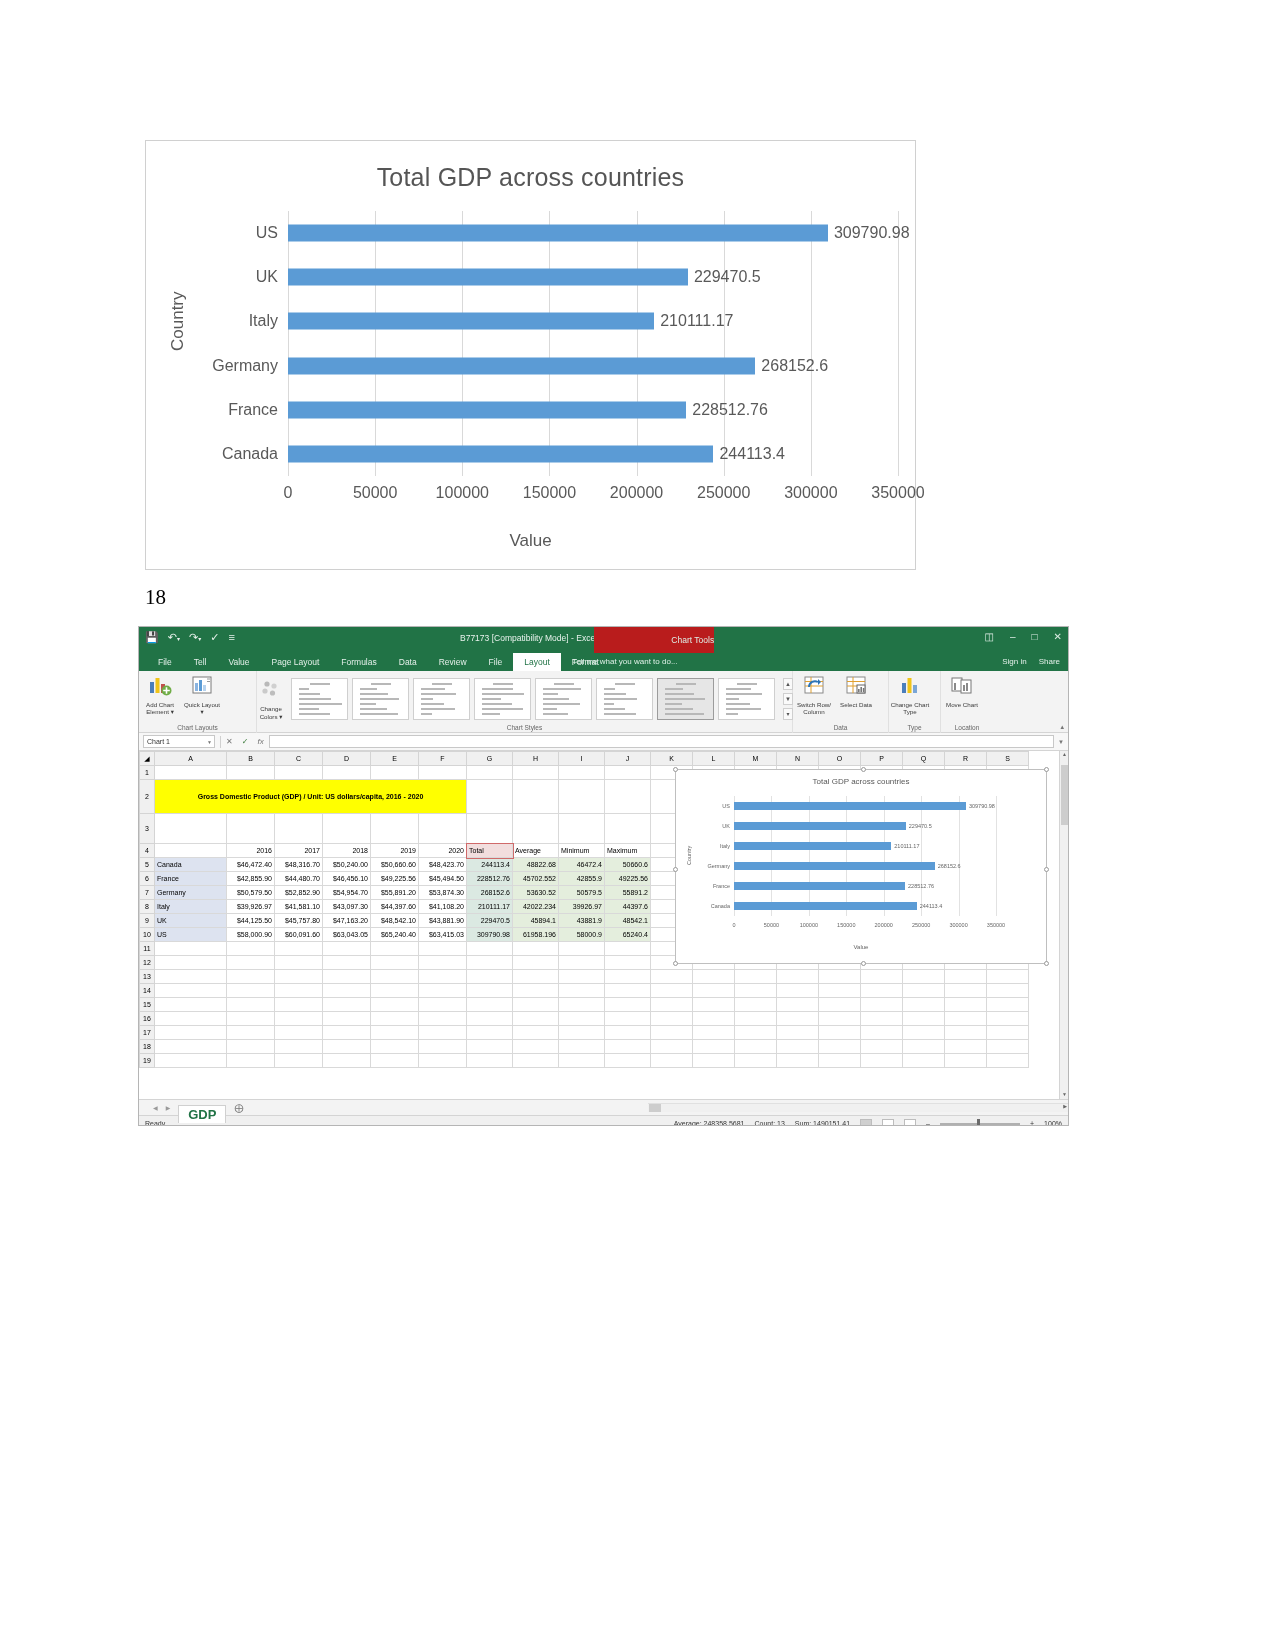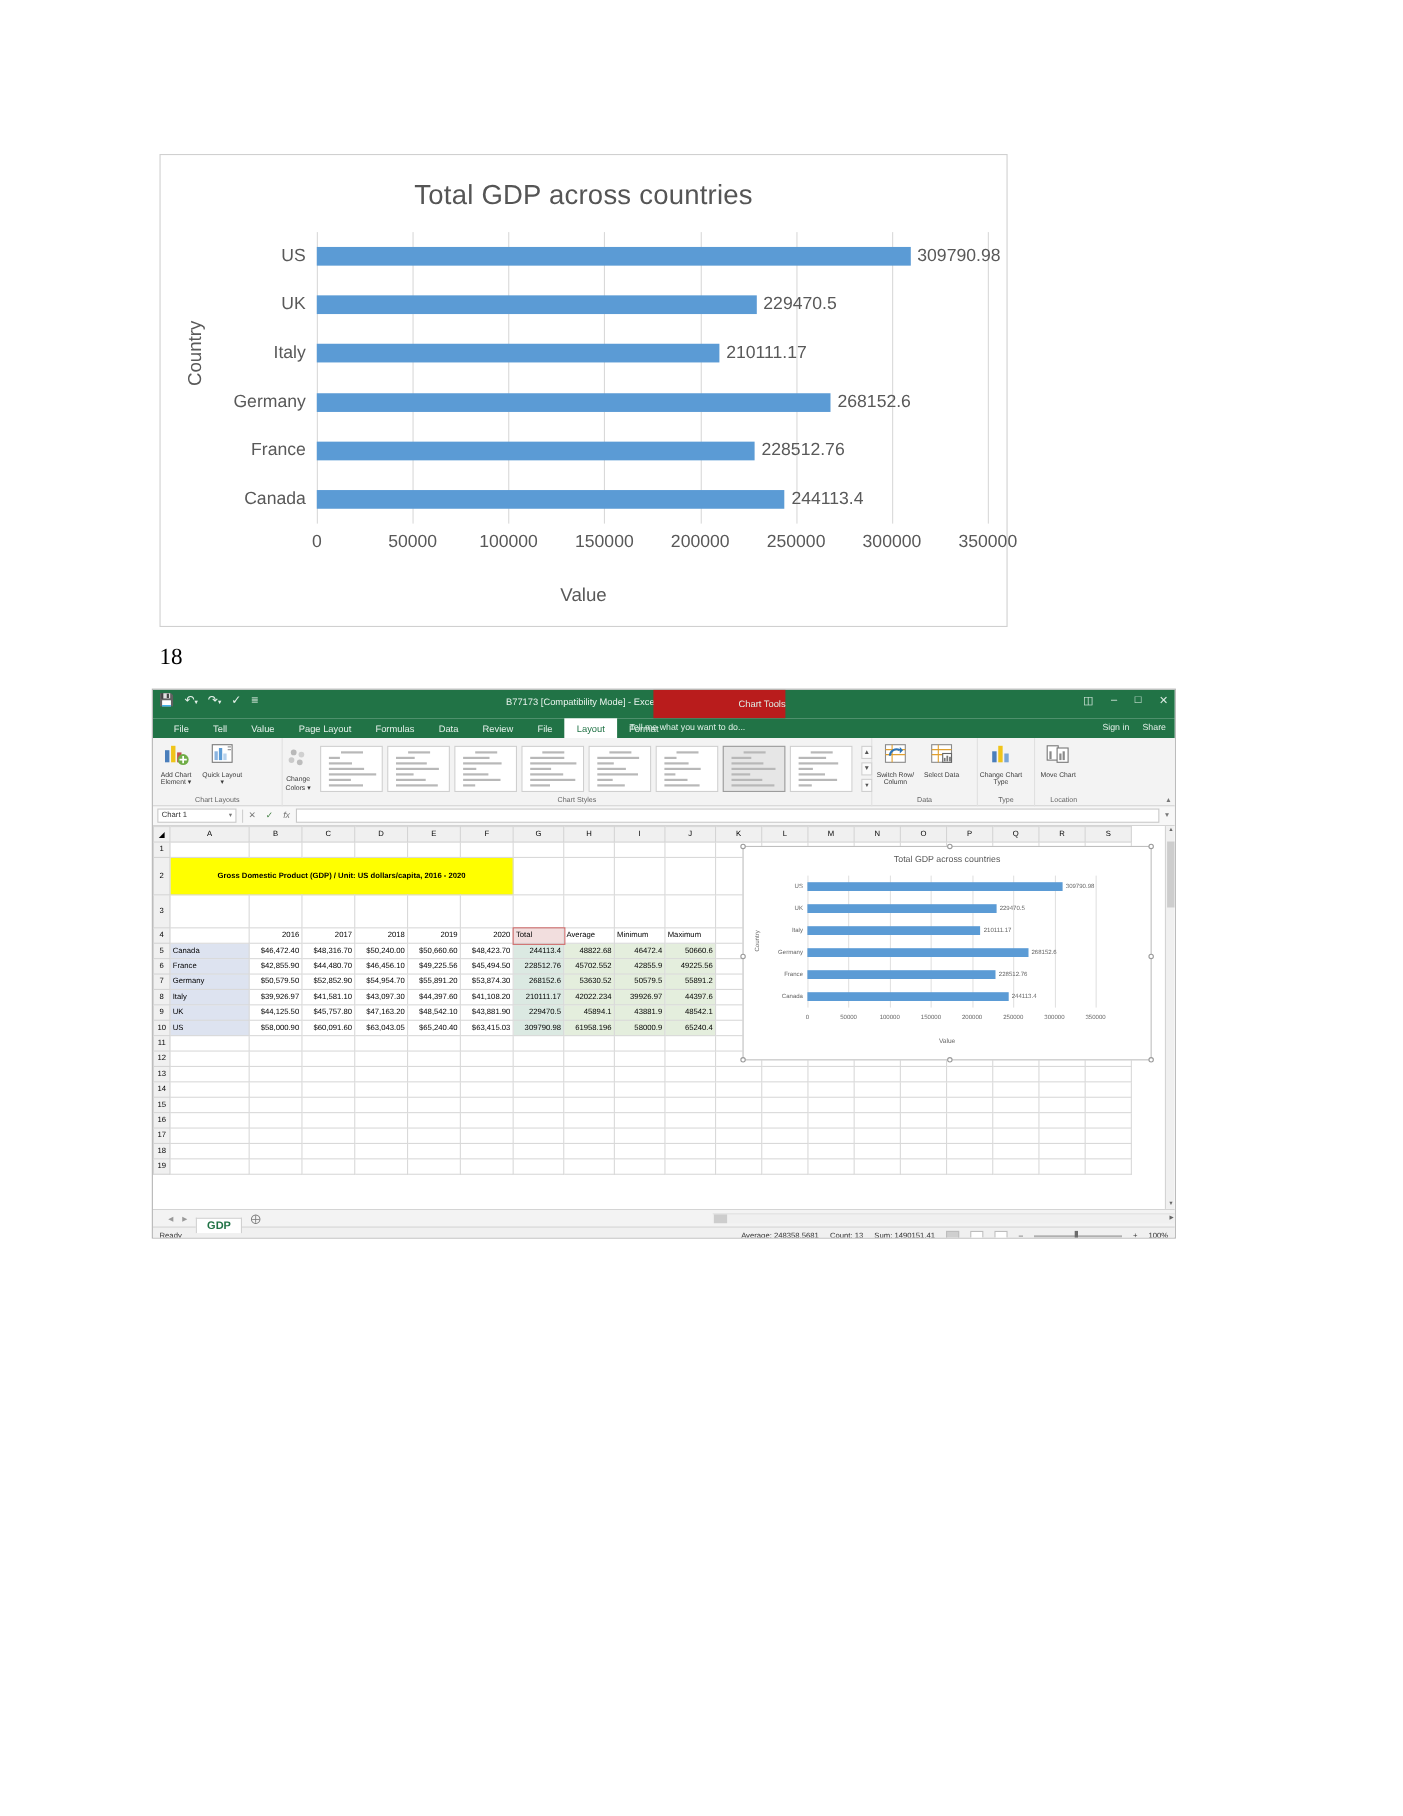--- a/index.html
+++ b/index.html
@@ -193,21 +193,21 @@
   .embed-grid { position:absolute; top:0; bottom:0; width:1px; background:#e2e2e2; }
   .embed-tick { position:absolute; top:126px; font-size:5.5px; color:#666; transform:translateX(-50%); white-space:nowrap; }
   .embed-ylab { position:absolute; left:10px; top:95px; transform:rotate(-90deg); transform-origin:left top; font-size:5.5px; color:#666; }
   .embed-xlab { position:absolute; left:0; right:0; top:174px; text-align:center; font-size:6px; color:#666; }
   .handle { position:absolute; width:5px; height:5px; border:1px solid #9a9a9a; background:#ffffff; border-radius:50%; }
 
   .sheetbar {
     height:16px; background:#f3f3f3; border-top:1px solid #d4d4d4;
     display:flex; align-items:center; font-size:7.5px; color:#333; gap:8px; padding-left:14px;
   }
-  .sheettab { background:#ffffff; border:1px solid #d0d0d0; border-bottom:none; padding:1px 9px; font-weight:bold; color:#217346; font-size:10px;margin-top:13px; }
+  .sheettab { background:#ffffff; border:1px solid #d0d0d0; border-bottom:none; padding:1px 9px; font-weight:bold; color:#217346; font-size:13px;margin-top:13px; }
   .statusbar {
     height:16px; background:#f0f0f0; border-top:1px solid #d4d4d4;
     display:flex; align-items:center; font-size:7px; color:#333; padding:0 6px;
   }
   .status-right { margin-left:auto; display:flex; align-items:center; gap:10px; }
   .viewbtn { width:12px; height:10px; border:1px solid #bdbdbd; background:#ffffff; }
   .viewbtn.active { background:#cfcfcf; }
   .zoomslider { width:80px; height:2px; background:#b0b0b0; position:relative; }
   .zoomslider::after { content:""; position:absolute; left:46%; top:-4px; width:3px; height:10px; background:#6b6b6b; }
   .vscroll { position:absolute; right:0; top:0; width:9px; bottom:0; background:#f0f0f0; border-left:1px solid #d4d4d4; }

